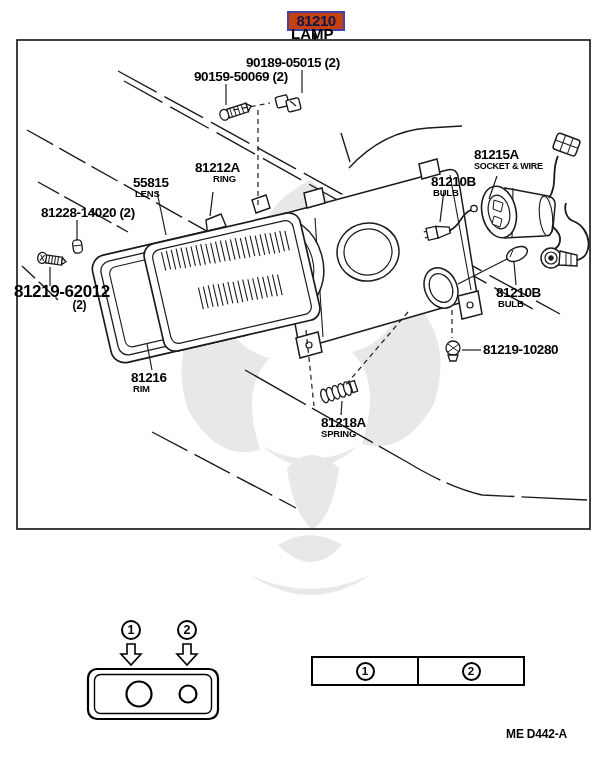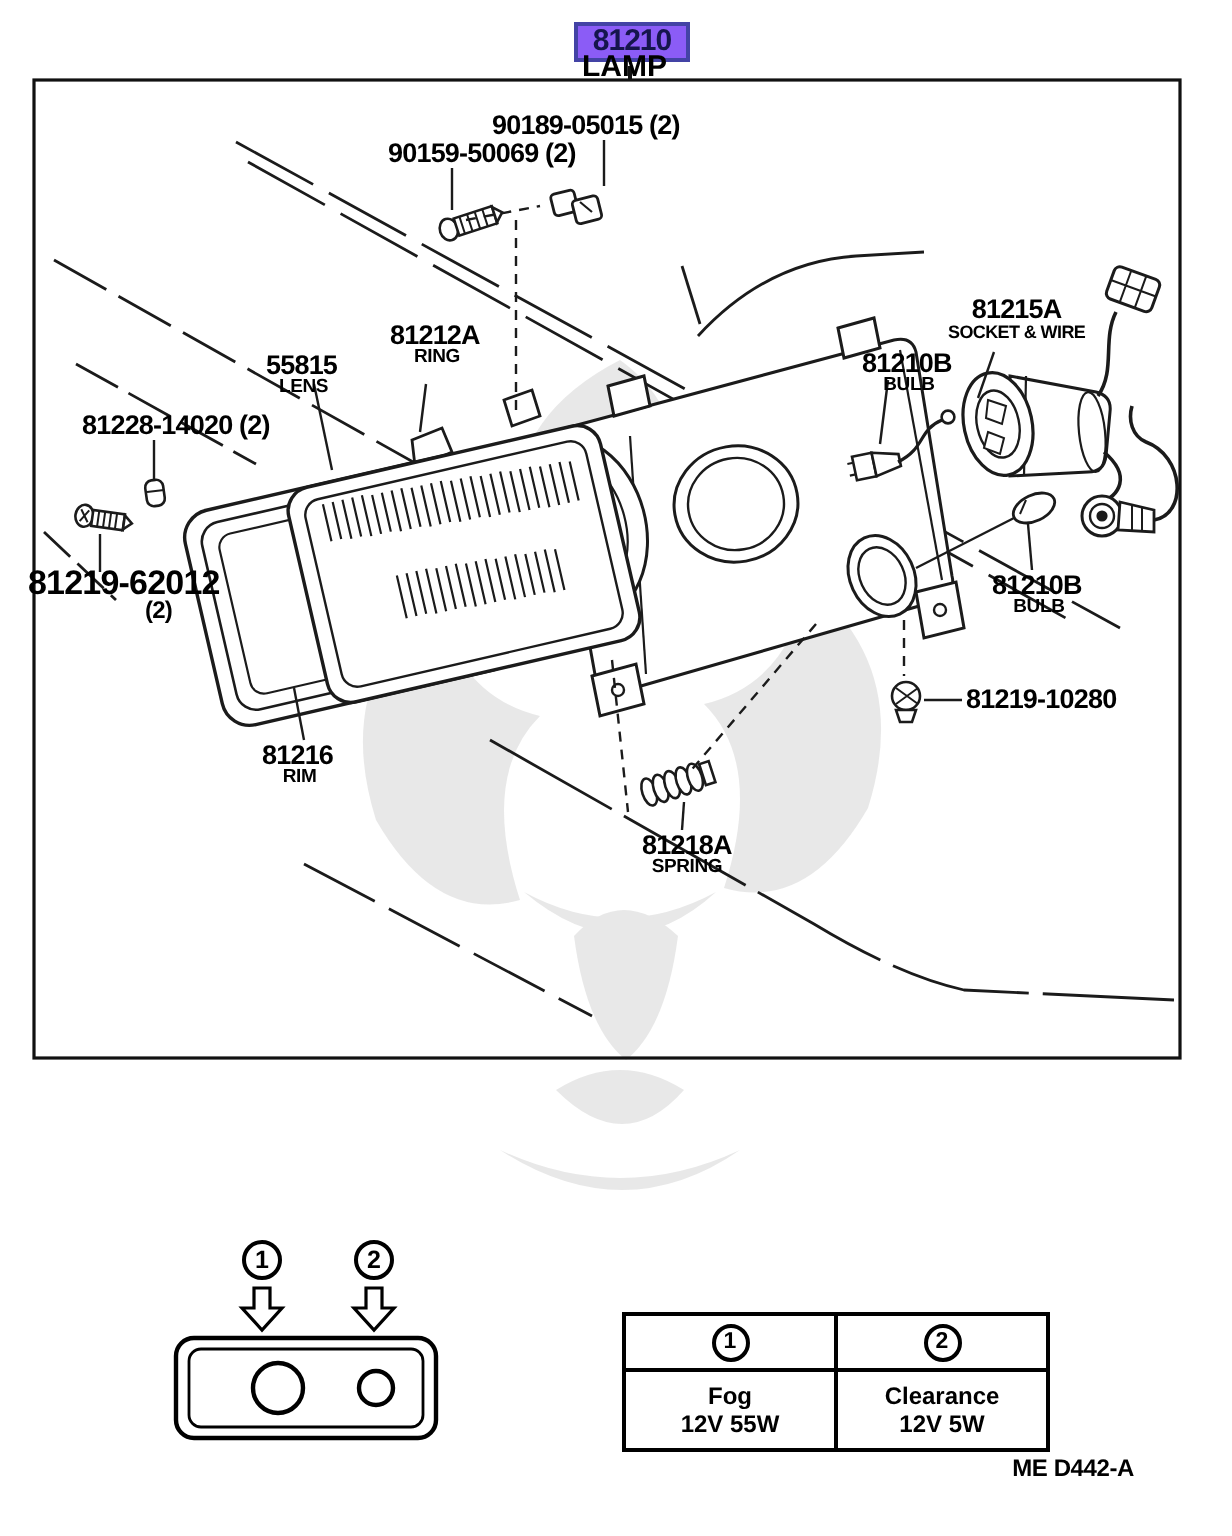--- a/index.html
+++ b/index.html
@@ -1,26 +1,26 @@
 <!DOCTYPE html>
 <html><head>
 <meta charset="utf-8">
 <style>
   html,body{margin:0;padding:0;}
   body{
     width:616px;height:768px;position:relative;background:#ffffff;
     font-family:"Liberation Sans", sans-serif;overflow:hidden;color:#000;
   }
   svg.art{position:absolute;left:0;top:0;}
-  .callout{position:absolute;font-weight:bold;white-space:nowrap;line-height:13px;text-align:center;}
+  .callout{position:absolute;font-weight:bold;white-space:nowrap;line-height:13px;}
   .callout .pn{font-size:13.5px;letter-spacing:-0.4px;color:#000;}
   .callout .sub{font-size:9.5px;letter-spacing:-0.2px;line-height:10px;margin-top:0px;}
   .title-box{
     position:absolute;left:287px;top:11px;width:58px;height:20px;
-    border:2px solid #4343a5;background:#8b5cf6;box-sizing:border-box;
+    border:2px solid #4343a5;background:#c2410c;box-sizing:border-box;
     font-size:15px;font-weight:bold;text-align:center;line-height:16px;
     color:#15154d;letter-spacing:-0.5px;
   }
   .title-sub{
     position:absolute;left:291px;top:29px;font-size:15px;font-weight:bold;
     letter-spacing:0px;line-height:10px;
   }
   .circ{
     position:absolute;width:16px;height:16px;border:2px solid #000;border-radius:50%;
     font-size:12.5px;font-weight:bold;text-align:center;line-height:16px;background:#fff;
@@ -239,21 +239,21 @@
 <div class="callout" style="left:246px;top:56px">
   <div class="pn">90189-05015 (2)</div>
 </div>
 
 <div class="callout" style="left:194px;top:70px">
   <div class="pn">90159-50069 (2)</div>
 </div>
 
 <div class="callout" style="left:195px;top:161px">
   <div class="pn">81212A</div>
-  <div class="sub" style="margin-left:2px">RING</div>
+  <div class="sub" style="margin-left:18px">RING</div>
 </div>
 
 <div class="callout" style="left:133px;top:176px">
   <div class="pn">55815</div>
   <div class="sub" style="margin-left:2px">LENS</div>
 </div>
 
 <div class="callout" style="left:41px;top:206px">
   <div class="pn">81228-14020 (2)</div>
 </div>
@@ -298,26 +298,16 @@
 <table class="spec">
   <tbody>
       <tr>
     <td class="hd">
       <span class="circ-in">1</span>
     </td>
     <td class="hd">
       <span class="circ-in">2</span>
     </td>
   </tr>
-  <tr>
-    <td class="bd">
-      <div>Fog</div>
-      <div>12V 55W</div>
-    </td>
-    <td class="bd">
-      <div>Clearance</div>
-      <div>12V 5W</div>
-    </td>
-  </tr>
 </tbody>
   </table>
 
 <div class="doc-code">ME  D442-A</div>
 
 </body></html>

